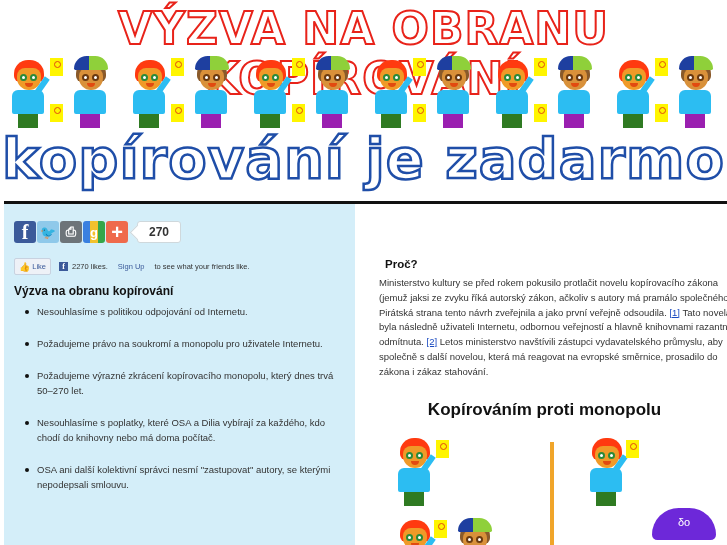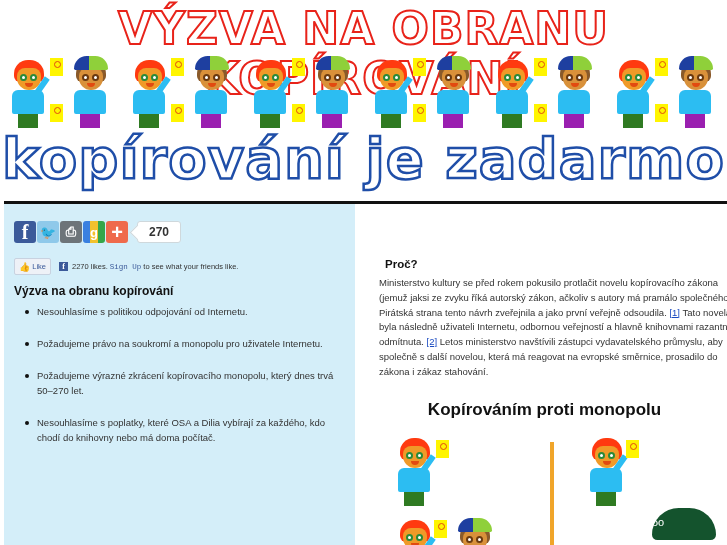--- a/index.html
+++ b/index.html
@@ -50,38 +50,38 @@
   .sb-pr { background: #6d7479; font-size: 13px; }
   .sb-gg { background: linear-gradient(90deg,#3a80e0 0 33%,#f2c12e 33% 66%,#36a64a 66%); font-size: 13px; }
   .sb-plus { background: #ef6a4c; font-size: 20px; }
   .count { position: relative; margin-left: 8px; height: 22px; padding: 0 11px; background: #fff; border: 1px solid #cfd8dc; border-radius: 3px; font-size: 12px; font-weight: bold; line-height: 20px; color: #333; }
   .count::before { content: ""; position: absolute; left: -6px; top: 5px; width: 10px; height: 10px; background: #fff; border-left: 1px solid #cfd8dc; border-bottom: 1px solid #cfd8dc; transform: rotate(45deg); }
 
   .likerow { position: absolute; left: 10px; top: 54px; display: flex; align-items: center; font-size: 7.5px; color: #333; }
   .like-btn { height: 17px; padding: 0 4px; border: 1px solid #c8d2e0; background: #eef1f7; border-radius: 2px; color: #3b5a9a; display: flex; align-items: center; font-size: 7.5px; margin-right: 8px; }
   .like-btn .thumb { color: #5b7bbf; font-size: 9px; margin-right: 2px; }
   .fb-mini { width: 9px; height: 9px; background: #3b5a9a; color: #fff; font-size: 8px; font-weight: bold; line-height: 9px; text-align: center; margin-right: 4px; font-family: "Liberation Serif", serif; }
-  .likerow .link { color: #3b5a9a; margin: 0 2px; font-family: Liberation Mono, monospace; }
+  .likerow .link { color: #3b5a9a; margin: 0 10px; }
 
   .side-h { position: absolute; left: 10px; top: 80px; font-size: 12px; font-weight: bold; color: #111; }
   .bullets { position: absolute; left: 10px; top: 100px; width: 335px; list-style: none; font-size: 9.5px; line-height: 15px; color: #333; }
   .bullets li { position: relative; padding-left: 23px; margin-bottom: 17px; }
   .bullets li::before { content: ""; position: absolute; left: 11px; top: 6px; width: 4px; height: 4px; border-radius: 50%; background: #111; }
 
   
   .main { position: absolute; left: 362px; top: 204px; width: 365px; height: 341px; }
   .lead { position: absolute; left: 23px; top: 15px; width: 342px; font-size: 11.5px; font-weight: bold; line-height: 20px; color: #111; }
   .why { position: absolute; left: 23px; top: 54px; font-size: 11.5px; font-weight: bold; color: #111; }
   .body { position: absolute; left: 17px; top: 72px; width: 360px; font-size: 9.5px; line-height: 14.8px; color: #333; }
   .body a { color: #1a4ac0; text-decoration: underline; }
 
   .promo { position: absolute; left: 0; top: 196px; width: 365px; height: 145px; }
   .promo-title { position: absolute; left: 0; top: 0; width: 365px; text-align: center; font-size: 17px; font-weight: bold; color: #111; font-family: Liberation Sans, sans-serif; }
   .divider { position: absolute; left: 188px; top: 42px; width: 4px; height: 110px; background: #f0a52a; }
-  .pirate-hat { position: absolute; left: 290px; top: 108px; width: 64px; height: 32px; background: #14532d; border-radius: 30px 30px 6px 6px; color: #fff; font-size: 11px; text-align: left; line-height: 28px; }
+  .pirate-hat { position: absolute; left: 290px; top: 108px; width: 64px; height: 32px; background: #6d28d9; border-radius: 30px 30px 6px 6px; color: #fff; font-size: 11px; text-align: center; line-height: 28px; }
 </style>
 </head>
 <body>
 
 <div class="page">
 
   <div class="banner">
     <div class="banner-title">VÝZVA NA OBRANU KOPÍROVÁNÍ</div>
     <div class="chars">
 
@@ -267,20 +267,21 @@
       <span class="link">Sign Up</span>
       <span>to see what your friends like.</span>
     </div>
 
     <h3 class="side-h">Výzva na obranu kopírování</h3>
     <ul class="bullets">
       <li>Nesouhlasíme s politikou odpojování od Internetu.</li>
       <li>Požadujeme právo na soukromí a monopolu pro uživatele Internetu.</li>
       <li>Požadujeme výrazné zkrácení kopírovacího monopolu, který dnes trvá 50–270 let.</li>
       <li>Nesouhlasíme s poplatky, které OSA a Dilia vybírají za každého, kdo chodí do knihovny nebo má doma počítač.</li>
+      <li>OSA ani další kolektivní správci nesmí "zastupovat" autory, se kterými nepodepsali smlouvu.</li>
 
     </ul>
   </aside>
 
   <main class="main">
     <div class="why">Proč?</div>
     <p class="body">
       <span>Ministerstvo  kultury se před rokem pokusilo protlačit novelu kopírovacího zákona  (jemuž jaksi ze zvyku říká autorský zákon, ačkoliv s autory má pramálo  společného). Pirátská strana tento návrh zveřejnila a jako první veřejně  odsoudila. </span><a>[1]</a><span> Tato novela byla následně uživateli Internetu, odbornou  veřejností a hlavně knihovnami razantně odmítnuta. </span><a>[2]</a><span> Letos ministerstvo navštívili zástupci vydavatelského průmyslu, aby společně s další novelou, která má reagovat na evropské směrnice, prosadilo do zákona i zákaz stahování.</span>
     </p>
 

